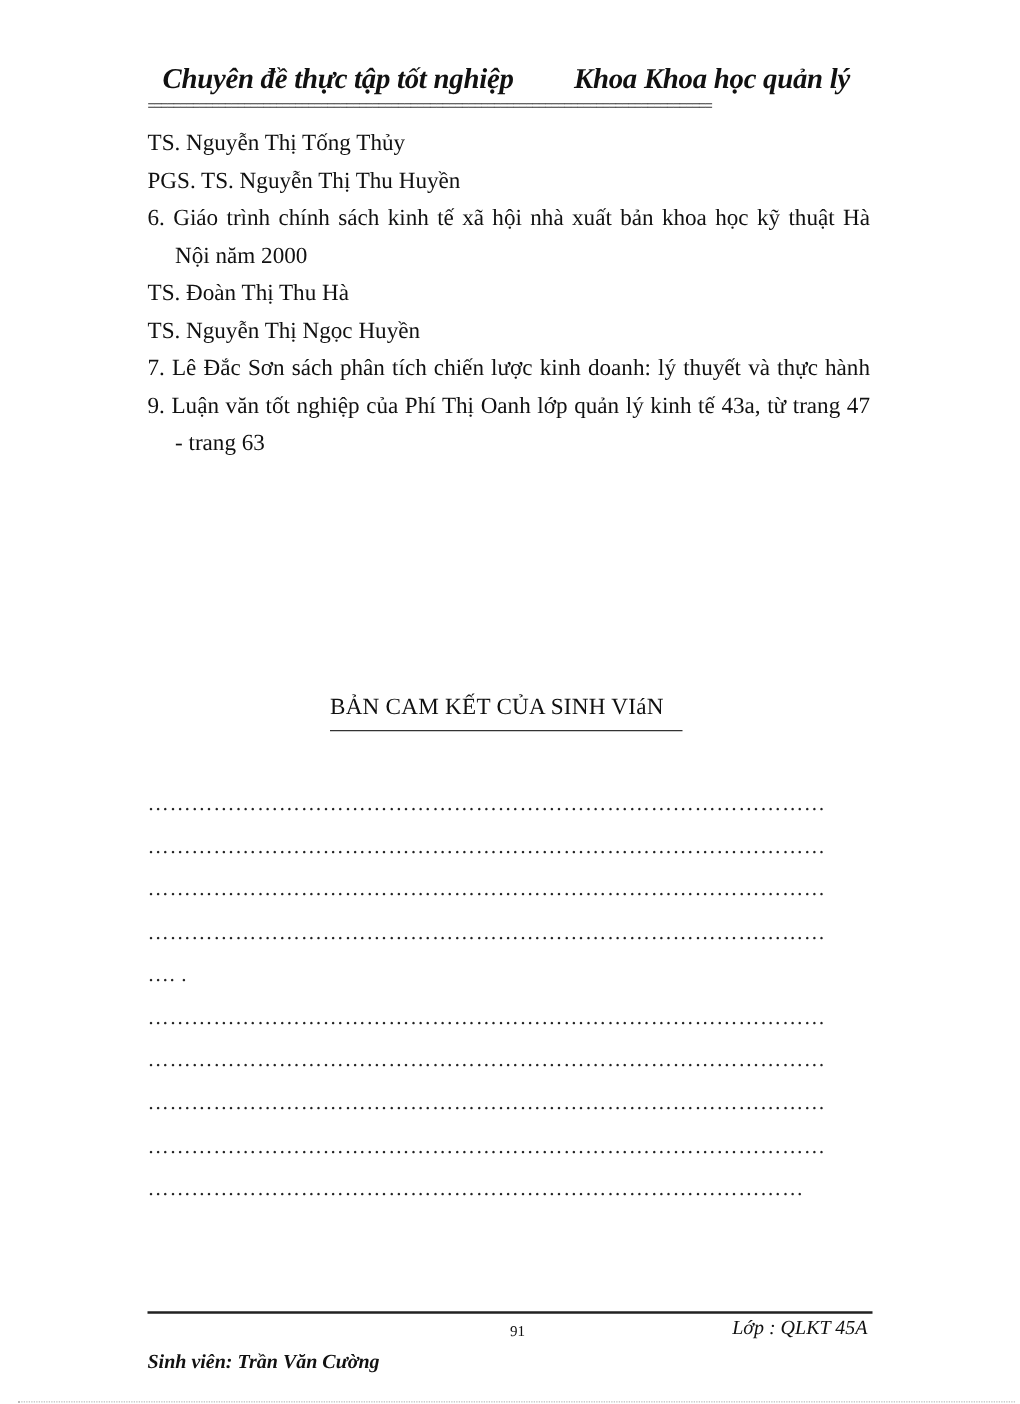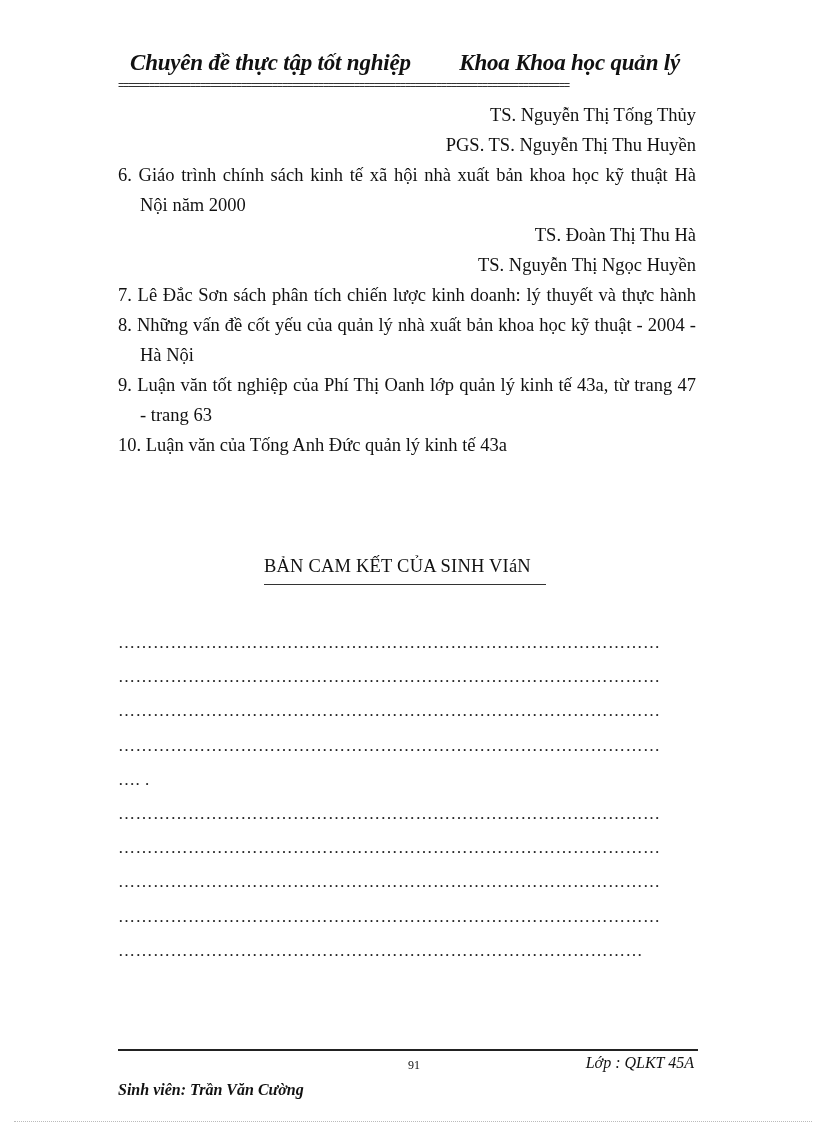--- a/index.html
+++ b/index.html
@@ -10,21 +10,21 @@
     .header-row { display: flex; justify-content: space-between; align-items: baseline;
                   font-weight: bold; font-style: italic; font-size: 23px; letter-spacing: -0.2px; }
     .header-row .left { padding-left: 12px; }
     .header-row .right { padding-right: 6px; }
     .header-rule { margin-top: 4px; font-family: "Liberation Sans", sans-serif; font-size: 11px;
                    line-height: 10px; letter-spacing: -1.3px; overflow: hidden; white-space: nowrap;
                    color: #333; width: 568px; }
 
     .body { position: absolute; left: 118px; top: 100px; width: 578px; font-size: 18.5px; }
     .line { height: 30px; line-height: 30px; white-space: nowrap; }
-    .right { text-align: right; }
+    .right { text-align: left; }
     .ref { display: block; }
     .ref .first { height: 30px; line-height: 30px; white-space: nowrap; text-align: justify;
                   text-align-last: justify; }
     .ref .cont { height: 30px; line-height: 30px; padding-left: 22px; white-space: nowrap; }
 
     .commit-title { position: absolute; left: 264px; top: 556px; width: 282px; text-align: left;
                     font-size: 18.5px; letter-spacing: 0.2px; }
     .commit-title-rule { position: absolute; left: 264px; top: 584px; width: 282px; height: 0;
                          border-top: 1px solid #333; }
 
@@ -64,33 +64,26 @@
     <div class="first">6. Giáo trình chính sách kinh tế xã hội nhà xuất bản khoa học kỹ thuật Hà</div>
     <div class="cont">Nội năm 2000</div>
   </div>
   <div class="line right">TS. Đoàn Thị Thu Hà</div>
   <div class="line right">TS. Nguyễn Thị Ngọc Huyền</div>
 
   <div class="ref">
     <div class="first">7. Lê Đắc Sơn sách phân tích chiến lược kinh doanh: lý thuyết và thực hành</div>
   </div>
 
-  <div class="ref">
-    <div class="first">8. Những vấn đề cốt yếu của quản lý nhà xuất bản khoa học kỹ thuật - 2004 -</div>
-    <div class="cont">Hà Nội</div>
-  </div>
 
   <div class="ref">
     <div class="first">9. Luận văn tốt nghiệp của Phí Thị Oanh lớp quản lý kinh tế 43a, từ trang 47</div>
     <div class="cont">- trang 63</div>
   </div>
 
-  <div class="ref">
-    <div class="line">10. Luận văn của Tống Anh Đức quản lý kinh tế 43a</div>
-  </div>
 </div>
 
 <div class="commit-title">BẢN CAM KẾT CỦA SINH VIáN</div>
 <div class="commit-title-rule"></div>
 
 <div class="dots">
   <div class="dl">…………………………………………………………………………………</div>
   <div class="dl">…………………………………………………………………………………</div>
   <div class="dl">…………………………………………………………………………………</div>
   <div class="dl">…………………………………………………………………………………</div>

